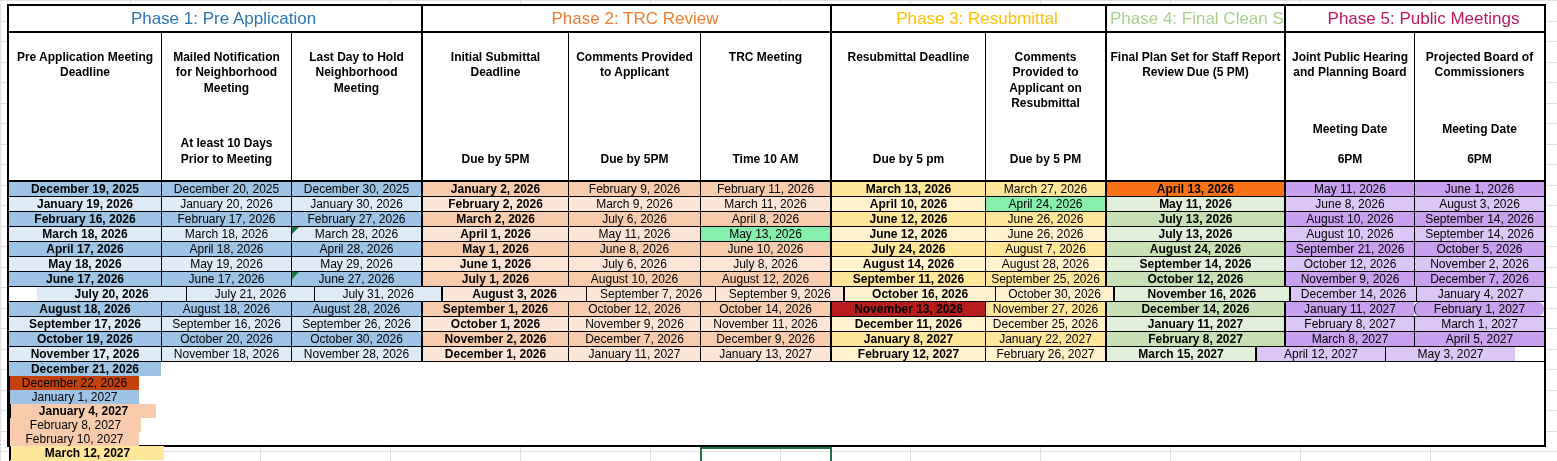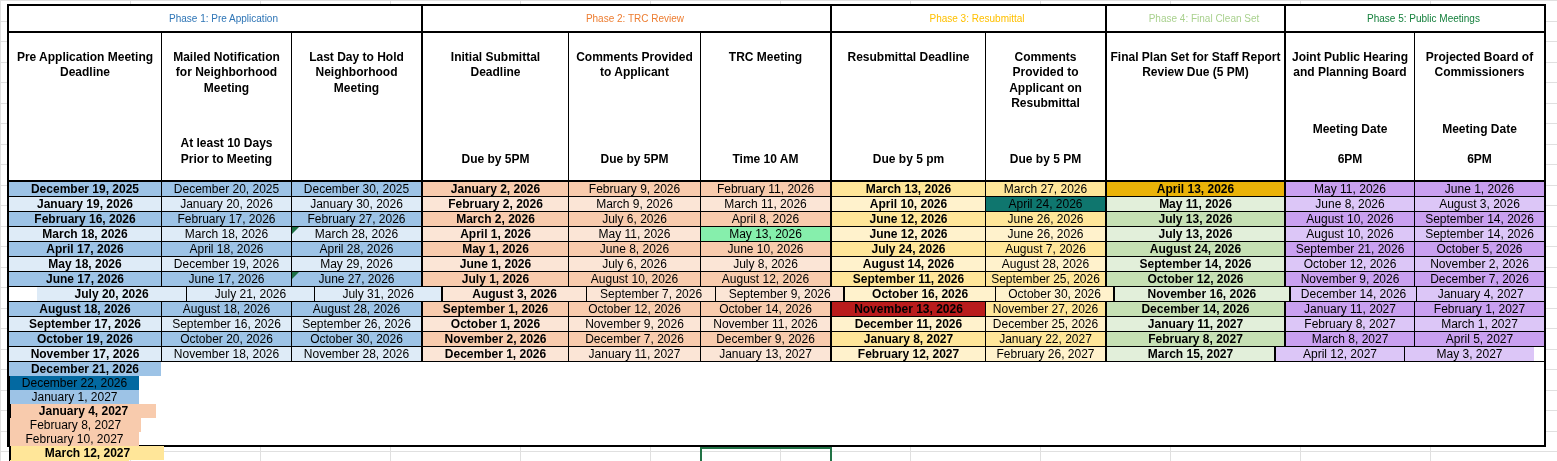--- a/index.html
+++ b/index.html
@@ -15,21 +15,21 @@
       repeating-linear-gradient(to bottom,#e0e0e0 0 1px,transparent 1px 20.5px);
   }
   .sheet-table{
     position:absolute;left:7px;top:4px;width:1539px;height:443px;
     box-sizing:border-box;border:2px solid #000;background:#fff;
     display:flex;flex-direction:column;
   }
   .phase-row{display:flex;height:25px;flex:0 0 25px;border-bottom:2px solid #000;}
   .phase-cell{
     box-sizing:border-box;display:flex;align-items:center;justify-content:center;
-    font-size:10px;background:#fff;white-space:nowrap;overflow:hidden;padding-left:17px;
+    font-size:17px;background:#fff;white-space:nowrap;overflow:hidden;padding-left:17px;
   }
   .head-row{display:flex;height:147px;flex:0 0 147px;border-bottom:2px solid #000;}
   .hcell{
     box-sizing:border-box;display:flex;flex-direction:column;align-items:center;
     justify-content:space-between;text-align:center;
     font-weight:bold;font-size:12px;line-height:1.28;color:#000;
     padding:17px 3px 13px;background:#fff;overflow:hidden;
   }
   .hsubwrap{display:flex;flex-direction:column;align-items:center;gap:14px;}
   .tbody{flex:1;display:flex;flex-direction:column;}
@@ -56,21 +56,21 @@
 
 <div class="grid-bg"></div>
 
 <div class="sheet-table">
 
   <div class="phase-row">
     <div class="phase-cell" style="width: 412px; color: rgb(46, 117, 182);">Phase 1: Pre Application</div>
     <div class="phase-cell bL2" style="width: 409px; color: rgb(237, 125, 49);">Phase 2: TRC Review</div>
     <div class="phase-cell bL2" style="width: 275px; color: rgb(255, 192, 0);">Phase 3: Resubmittal</div>
     <div class="phase-cell bL2" style="width: 179px; color: rgb(169, 209, 142);">Phase 4: Final Clean Set</div>
-    <div class="phase-cell bL2" style="width: 260px; color: #15803d; text-align: right;">Phase 5: Public Meetings</div>
+    <div class="phase-cell bL2" style="width: 260px; color: #be185d; text-align: right;">Phase 5: Public Meetings</div>
   </div>
 
   <div class="head-row" id="colheads">
       <div class="hcell" style="width: 152px;">
         <span>Pre Application Meeting Deadline</span>
         <div class="hsubwrap"></div>
       </div>
       <div class="hcell bL1" style="width: 130px;">
         <span>Mailed Notification for Neighborhood Meeting</span>
         <div class="hsubwrap">
@@ -134,33 +134,33 @@
   <div class="tbody" id="tbody">
       <div class="trow">
         <div class="tcell bold" style="width: 152px; background: rgb(157, 195, 230);">December 19, 2025</div>
         <div class="tcell bL1" style="width: 130px; background: rgb(157, 195, 230);">December 20, 2025</div>
         <div class="tcell bL1" style="width: 130px; background: rgb(157, 195, 230);">December 30, 2025</div>
         <div class="tcell bL2 bold" style="width: 147px; background: rgb(248, 203, 173);">January 2, 2026</div>
         <div class="tcell bL1" style="width: 132px; background: rgb(248, 203, 173);">February 9, 2026</div>
         <div class="tcell bL1" style="width: 130px; background: rgb(248, 203, 173);">February 11, 2026</div>
         <div class="tcell bL2 bold" style="width: 155px; background: rgb(255, 230, 153);">March 13, 2026</div>
         <div class="tcell bL1" style="width: 120px; background: rgb(255, 230, 153);">March 27, 2026</div>
-        <div class="tcell bL2 bold" style="width: 179px; background: #eab308;">April 13, 2026</div>
+        <div class="tcell bL2 bold" style="width: 179px; background: #f97316;">April 13, 2026</div>
         <div class="tcell bL2" style="width: 130px; background: rgb(201, 160, 240);">May 11, 2026</div>
         <div class="tcell bL1" style="width: 130px; background: rgb(201, 160, 240);">June 1, 2026</div>
       </div>
       <div class="trow">
         <div class="tcell bold" style="width: 152px; background: rgb(222, 235, 247);">January 19, 2026</div>
         <div class="tcell bL1" style="width: 130px; background: rgb(222, 235, 247);">January 20, 2026</div>
         <div class="tcell bL1" style="width: 130px; background: rgb(222, 235, 247);">January 30, 2026</div>
         <div class="tcell bL2 bold" style="width: 147px; background: rgb(251, 229, 214);">February 2, 2026</div>
         <div class="tcell bL1" style="width: 132px; background: rgb(251, 229, 214);">March 9, 2026</div>
         <div class="tcell bL1" style="width: 130px; background: rgb(251, 229, 214);">March 11, 2026</div>
         <div class="tcell bL2 bold" style="width: 155px; background: rgb(255, 242, 204);">April 10, 2026</div>
-        <div class="tcell bL1" style="width: 120px; background: #0f766e;">April 24, 2026</div>
+        <div class="tcell bL1" style="width: 120px; background: #86efac;">April 24, 2026</div>
         <div class="tcell bL2 bold" style="width: 179px; background: rgb(226, 239, 218);">May 11, 2026</div>
         <div class="tcell bL2" style="width: 130px; background: rgb(220, 198, 247);">June 8, 2026</div>
         <div class="tcell bL1" style="width: 130px; background: rgb(220, 198, 247);">August 3, 2026</div>
       </div>
       <div class="trow">
         <div class="tcell bold" style="width: 152px; background: rgb(157, 195, 230);">February 16, 2026</div>
         <div class="tcell bL1" style="width: 130px; background: rgb(157, 195, 230);">February 17, 2026</div>
         <div class="tcell bL1" style="width: 130px; background: rgb(157, 195, 230);">February 27, 2026</div>
         <div class="tcell bL2 bold" style="width: 147px; background: rgb(248, 203, 173);">March 2, 2026</div>
         <div class="tcell bL1" style="width: 132px; background: rgb(248, 203, 173);">July 6, 2026</div>
@@ -192,21 +192,21 @@
         <div class="tcell bL1" style="width: 132px; background: rgb(248, 203, 173);">June 8, 2026</div>
         <div class="tcell bL1" style="width: 130px; background: rgb(248, 203, 173);">June 10, 2026</div>
         <div class="tcell bL2 bold" style="width: 155px; background: rgb(255, 230, 153);">July 24, 2026</div>
         <div class="tcell bL1" style="width: 120px; background: rgb(255, 230, 153);">August 7, 2026</div>
         <div class="tcell bL2 bold" style="width: 179px; background: rgb(198, 224, 180);">August 24, 2026</div>
         <div class="tcell bL2" style="width: 130px; background: rgb(201, 160, 240);">September 21, 2026</div>
         <div class="tcell bL1" style="width: 130px; background: rgb(201, 160, 240);">October 5, 2026</div>
       </div>
       <div class="trow">
         <div class="tcell bold" style="width: 152px; background: rgb(222, 235, 247);">May 18, 2026</div>
-        <div class="tcell bL1" style="width: 130px; background: rgb(222, 235, 247);">December 19, 2026</div>
+        <div class="tcell bL1" style="width: 130px; background: rgb(222, 235, 247);">May 19, 2026</div>
         <div class="tcell bL1" style="width: 130px; background: rgb(222, 235, 247);">May 29, 2026</div>
         <div class="tcell bL2 bold" style="width: 147px; background: rgb(251, 229, 214);">June 1, 2026</div>
         <div class="tcell bL1" style="width: 132px; background: rgb(251, 229, 214);">July 6, 2026</div>
         <div class="tcell bL1" style="width: 130px; background: rgb(251, 229, 214);">July 8, 2026</div>
         <div class="tcell bL2 bold" style="width: 155px; background: rgb(255, 242, 204);">August 14, 2026</div>
         <div class="tcell bL1" style="width: 120px; background: rgb(255, 242, 204);">August 28, 2026</div>
         <div class="tcell bL2 bold" style="width: 179px; background: rgb(226, 239, 218);">September 14, 2026</div>
         <div class="tcell bL2" style="width: 130px; background: rgb(220, 198, 247);">October 12, 2026</div>
         <div class="tcell bL1" style="width: 130px; background: rgb(220, 198, 247);">November 2, 2026</div>
       </div>
@@ -240,21 +240,21 @@
         <div class="tcell bold" style="width: 152px; background: rgb(157, 195, 230);">August 18, 2026</div>
         <div class="tcell bL1" style="width: 130px; background: rgb(157, 195, 230);">August 18, 2026</div>
         <div class="tcell bL1" style="width: 130px; background: rgb(157, 195, 230);">August 28, 2026</div>
         <div class="tcell bL2 bold" style="width: 147px; background: rgb(248, 203, 173);">September 1, 2026</div>
         <div class="tcell bL1" style="width: 132px; background: rgb(248, 203, 173);">October 12, 2026</div>
         <div class="tcell bL1" style="width: 130px; background: rgb(248, 203, 173);">October 14, 2026</div>
         <div class="tcell bL2 bold" style="width: 155px; background: #b91c1c;">November 13, 2026</div>
         <div class="tcell bL1" style="width: 120px; background: rgb(255, 230, 153);">November 27, 2026</div>
         <div class="tcell bL2 bold" style="width: 179px; background: rgb(198, 224, 180);">December 14, 2026</div>
         <div class="tcell bL2" style="width: 130px; background: rgb(201, 160, 240);">January 11, 2027</div>
-        <div class="tcell bL1" style="width: 130px; background: rgb(201, 160, 240);">February 1, 2027</div>
+        <div class="tcell bL1" style="width: 130px; background: rgb(201, 160, 240); border-radius: 6px;">February 1, 2027</div>
       </div>
       <div class="trow">
         <div class="tcell bold" style="width: 152px; background: rgb(222, 235, 247);">September 17, 2026</div>
         <div class="tcell bL1" style="width: 130px; background: rgb(222, 235, 247);">September 16, 2026</div>
         <div class="tcell bL1" style="width: 130px; background: rgb(222, 235, 247);">September 26, 2026</div>
         <div class="tcell bL2 bold" style="width: 147px; background: rgb(251, 229, 214);">October 1, 2026</div>
         <div class="tcell bL1" style="width: 132px; background: rgb(251, 229, 214);">November 9, 2026</div>
         <div class="tcell bL1" style="width: 130px; background: rgb(251, 229, 214);">November 11, 2026</div>
         <div class="tcell bL2 bold" style="width: 155px; background: rgb(255, 242, 204);">December 11, 2026</div>
         <div class="tcell bL1" style="width: 120px; background: rgb(255, 242, 204);">December 25, 2026</div>
@@ -277,27 +277,27 @@
       </div>
       <div class="trow">
         <div class="tcell bold" style="width: 152px; background: rgb(222, 235, 247);">November 17, 2026</div>
         <div class="tcell bL1" style="width: 130px; background: rgb(222, 235, 247);">November 18, 2026</div>
         <div class="tcell bL1" style="width: 130px; background: rgb(222, 235, 247);">November 28, 2026</div>
         <div class="tcell bL2 bold" style="width: 147px; background: rgb(251, 229, 214);">December 1, 2026</div>
         <div class="tcell bL1" style="width: 132px; background: rgb(251, 229, 214);">January 11, 2027</div>
         <div class="tcell bL1" style="width: 130px; background: rgb(251, 229, 214);">January 13, 2027</div>
         <div class="tcell bL2 bold" style="width: 155px; background: rgb(255, 242, 204);">February 12, 2027</div>
         <div class="tcell bL1" style="width: 120px; background: rgb(255, 242, 204);">February 26, 2027</div>
-        <div class="tcell bL2 bold" style="width: 169px; background: rgb(226, 239, 218);">March 15, 2027</div>
+        <div class="tcell bL2 bold" style="width: 150px; background: rgb(226, 239, 218);">March 15, 2027</div>
         <div class="tcell bL2" style="width: 130px; background: rgb(220, 198, 247);">April 12, 2027</div>
         <div class="tcell bL1" style="width: 130px; background: rgb(220, 198, 247);">May 3, 2027</div>
       </div>
       <div class="trow">
         <div class="tcell bold" style="width: 152px; background: rgb(157, 195, 230);">December 21, 2026</div>
-        <div class="tcell bL1" style="width: 130px; background: #0369a1;">December 22, 2026</div>
+        <div class="tcell bL1" style="width: 130px; background: #c2410c;">December 22, 2026</div>
         <div class="tcell bL1" style="width: 130px; background: rgb(157, 195, 230);">January 1, 2027</div>
         <div class="tcell bL2 bold" style="width: 147px; background: rgb(248, 203, 173);">January 4, 2027</div>
         <div class="tcell bL1" style="width: 132px; background: rgb(248, 203, 173);">February 8, 2027</div>
         <div class="tcell bL1" style="width: 130px; background: rgb(248, 203, 173);">February 10, 2027</div>
         <div class="tcell bL2 bold" style="width: 155px; background: rgb(255, 230, 153);">March 12, 2027</div>
         <div class="tcell bL1" style="width: 120px; background: rgb(255, 230, 153);">March 26, 2027</div>
         <div class="tcell bL2 bold" style="width: 179px; background: rgb(198, 224, 180);">April 12, 2027</div>
         <div class="tcell bL2" style="width: 130px; background: rgb(201, 160, 240);">May 10, 2027</div>
         <div class="tcell bL1" style="width: 130px; background: rgb(201, 160, 240); padding-left: 36px;">June 7, 2027</div>
       </div>

